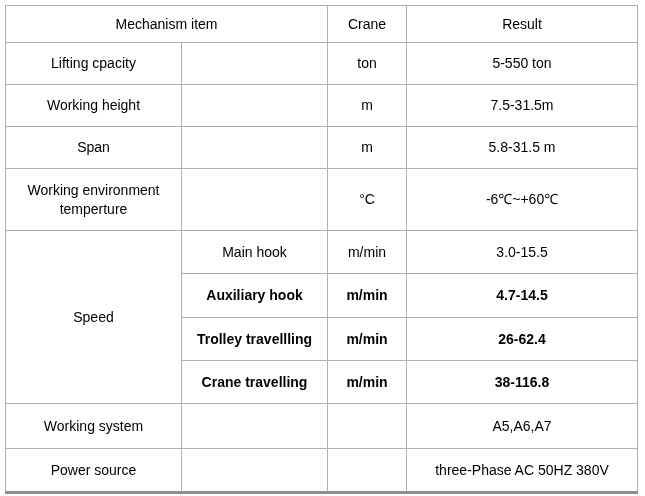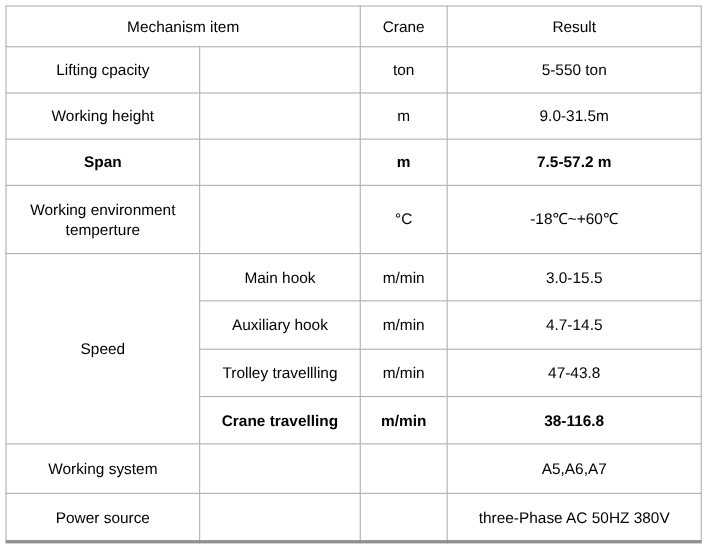--- a/index.html
+++ b/index.html
@@ -33,25 +33,25 @@
     white-space: normal;
   }
   col.c1 { width: 176px; }
   col.c2 { width: 146px; }
   col.c3 { width: 79px; }
   col.c4 { width: 231px; }
 
   tr.r0  { height: 37px; }
   tr.r1  { height: 42px; }
   tr.r2  { height: 42px; }
-  tr.r3  { height: 42px; font-weight: bold; }
+  tr.r3  { height: 42px; }
   tr.r4  { height: 62px; }
   tr.r5  { height: 43px; }
-  tr.r6  { height: 44px; }
-  tr.r7  { height: 43px; }
+  tr.r6  { height: 44px; font-weight: bold; }
+  tr.r7  { height: 43px; font-weight: bold; }
   tr.r8  { height: 43px; font-weight: bold; }
   tr.r9  { height: 45px; }
   tr.r10 { height: 44px; }
 </style>
 </head>
 <body>
 
 <div class="page">
   <table class="specs">
     <colgroup>
@@ -72,54 +72,54 @@
       <td>Lifting cpacity</td>
       <td></td>
       <td>ton</td>
       <td>5-550 ton</td>
     </tr>
 
     <tr class="r2">
       <td>Working height</td>
       <td></td>
       <td>m</td>
-      <td>9.0-31.5m</td>
+      <td>7.5-31.5m</td>
     </tr>
 
     <tr class="r3">
       <td>Span</td>
       <td></td>
       <td>m</td>
-      <td>7.5-57.2 m</td>
+      <td>5.8-31.5 m</td>
     </tr>
 
     <tr class="r4">
       <td>Working environment temperture</td>
       <td></td>
       <td>°C</td>
-      <td>-18℃~+60℃</td>
+      <td>-6℃~+60℃</td>
     </tr>
 
     <tr class="r5">
       <td rowspan="4">Speed</td>
       <td>Main hook</td>
       <td>m/min</td>
       <td>3.0-15.5</td>
     </tr>
 
     <tr class="r6">
       <td>Auxiliary hook</td>
       <td>m/min</td>
       <td>4.7-14.5</td>
     </tr>
 
     <tr class="r7">
       <td>Trolley travellling</td>
       <td>m/min</td>
-      <td>47-43.8</td>
+      <td>26-62.4</td>
     </tr>
 
     <tr class="r8">
       <td>Crane travelling</td>
       <td>m/min</td>
       <td>38-116.8</td>
     </tr>
 
     <tr class="r9">
       <td>Working system</td>

